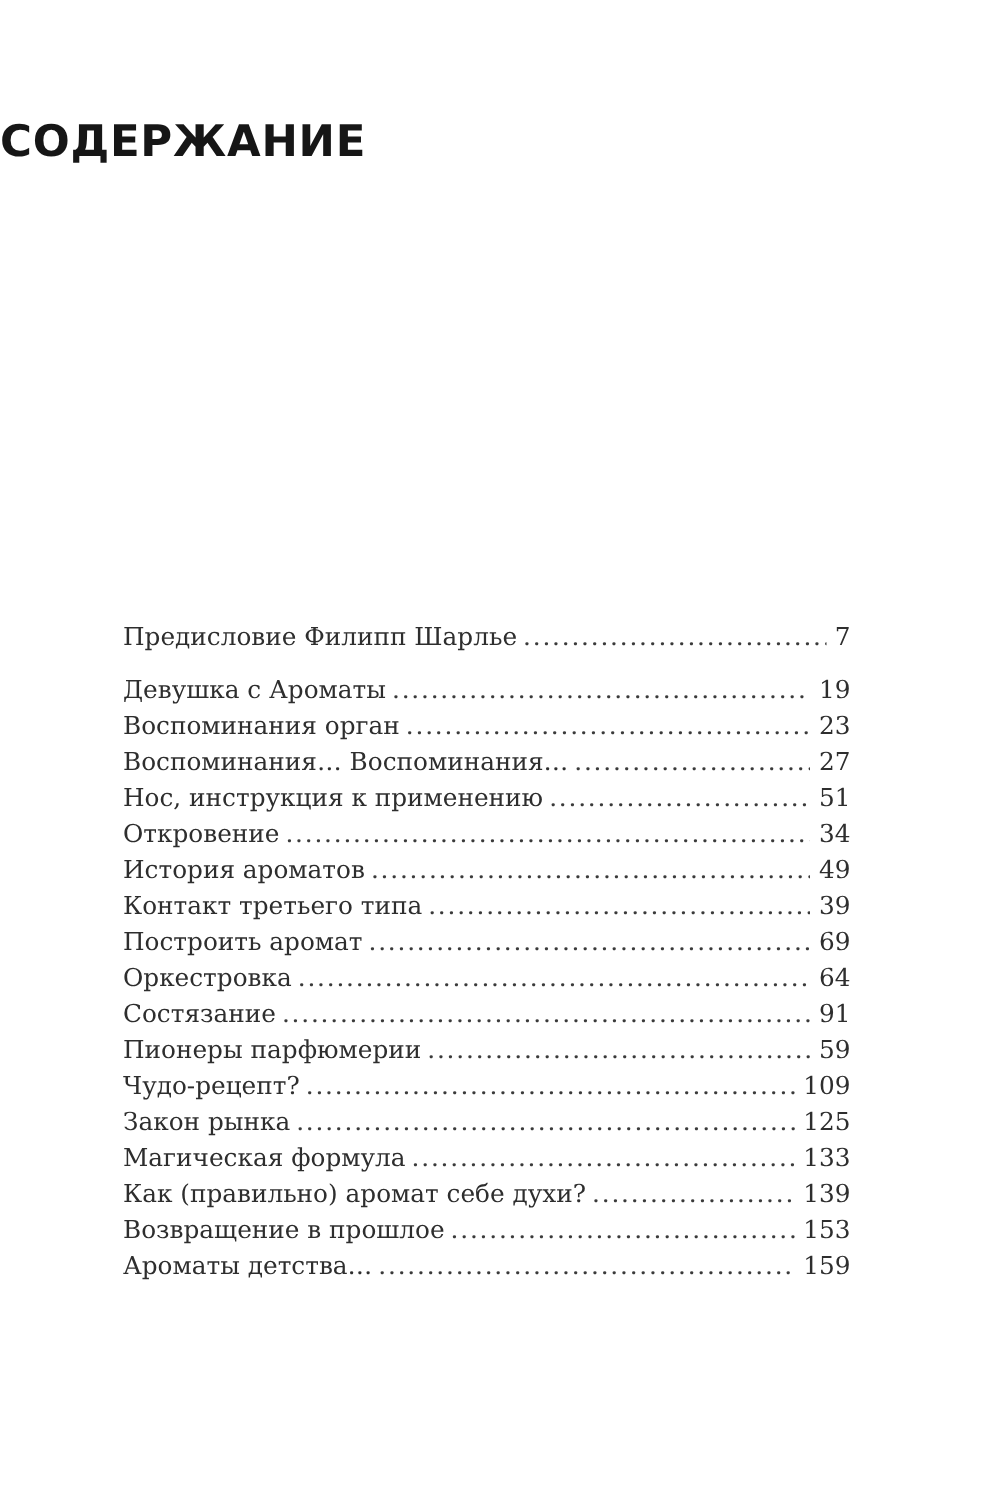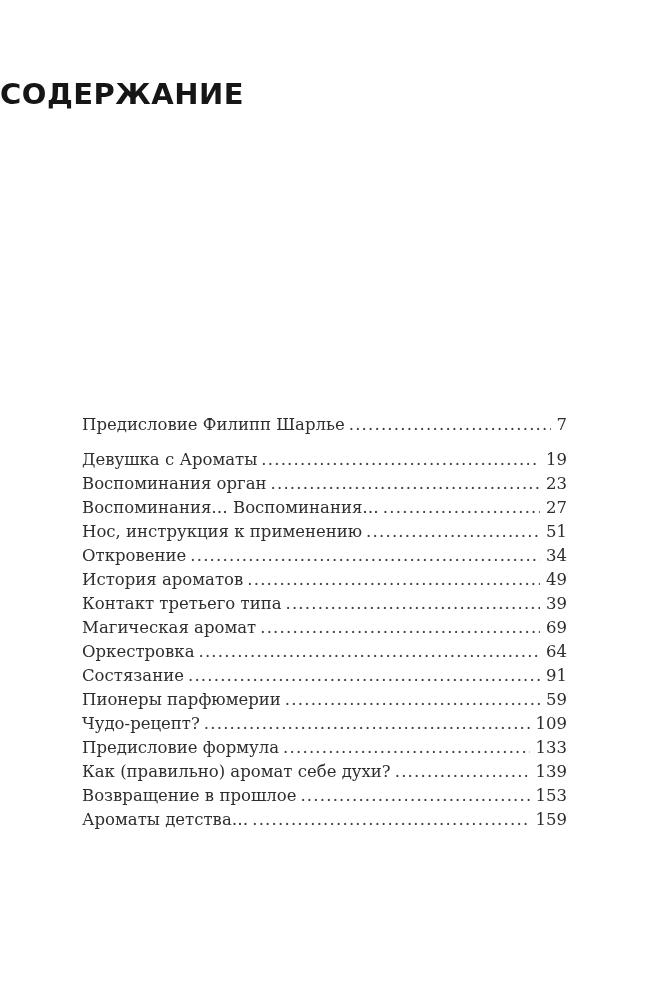--- a/index.html
+++ b/index.html
@@ -103,21 +103,21 @@
         <span class="toc-label">История ароматов</span>
         <span class="toc-dots"></span>
         <span class="toc-page">49</span>
       </div>
       <div class="toc-row">
         <span class="toc-label">Контакт третьего типа</span>
         <span class="toc-dots"></span>
         <span class="toc-page">39</span>
       </div>
       <div class="toc-row">
-        <span class="toc-label">Магическая аромат</span>
+        <span class="toc-label">Построить аромат</span>
         <span class="toc-dots"></span>
         <span class="toc-page">69</span>
       </div>
       <div class="toc-row">
         <span class="toc-label">Оркестровка</span>
         <span class="toc-dots"></span>
         <span class="toc-page">64</span>
       </div>
       <div class="toc-row">
         <span class="toc-label">Состязание</span>
@@ -128,21 +128,26 @@
         <span class="toc-label">Пионеры парфюмерии</span>
         <span class="toc-dots"></span>
         <span class="toc-page">59</span>
       </div>
       <div class="toc-row">
         <span class="toc-label">Чудо-рецепт?</span>
         <span class="toc-dots"></span>
         <span class="toc-page">109</span>
       </div>
       <div class="toc-row">
-        <span class="toc-label">Предисловие формула</span>
+        <span class="toc-label">Закон рынка</span>
+        <span class="toc-dots"></span>
+        <span class="toc-page">125</span>
+      </div>
+      <div class="toc-row">
+        <span class="toc-label">Магическая формула</span>
         <span class="toc-dots"></span>
         <span class="toc-page">133</span>
       </div>
       <div class="toc-row">
         <span class="toc-label">Как (правильно) аромат себе духи?</span>
         <span class="toc-dots"></span>
         <span class="toc-page">139</span>
       </div>
       <div class="toc-row">
         <span class="toc-label">Возвращение в прошлое</span>

